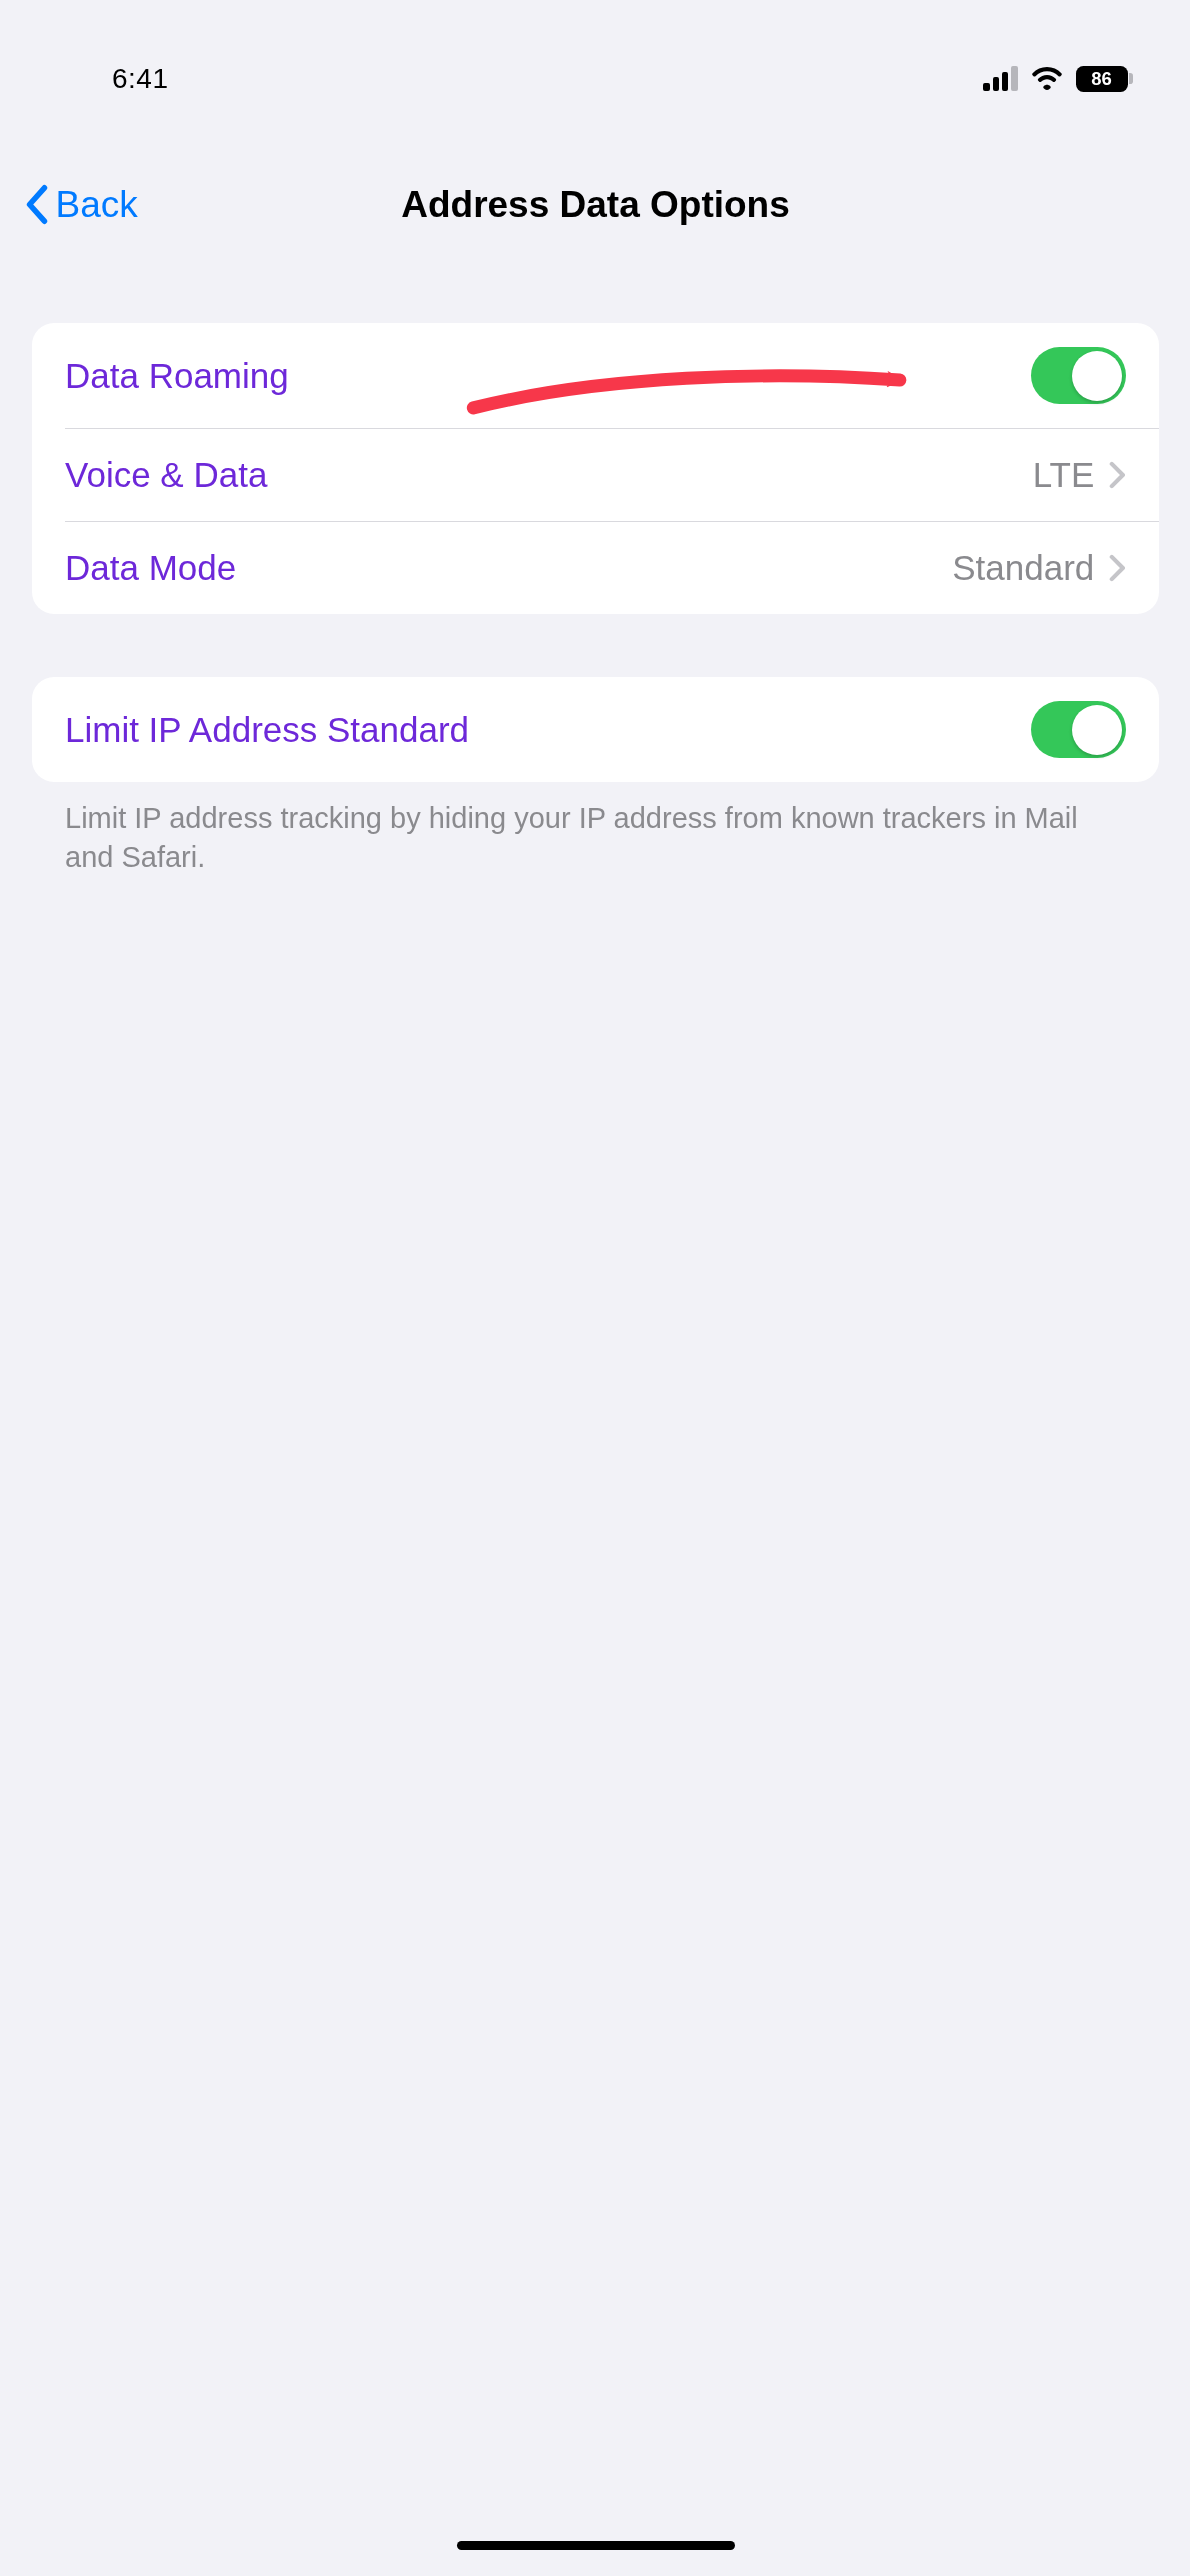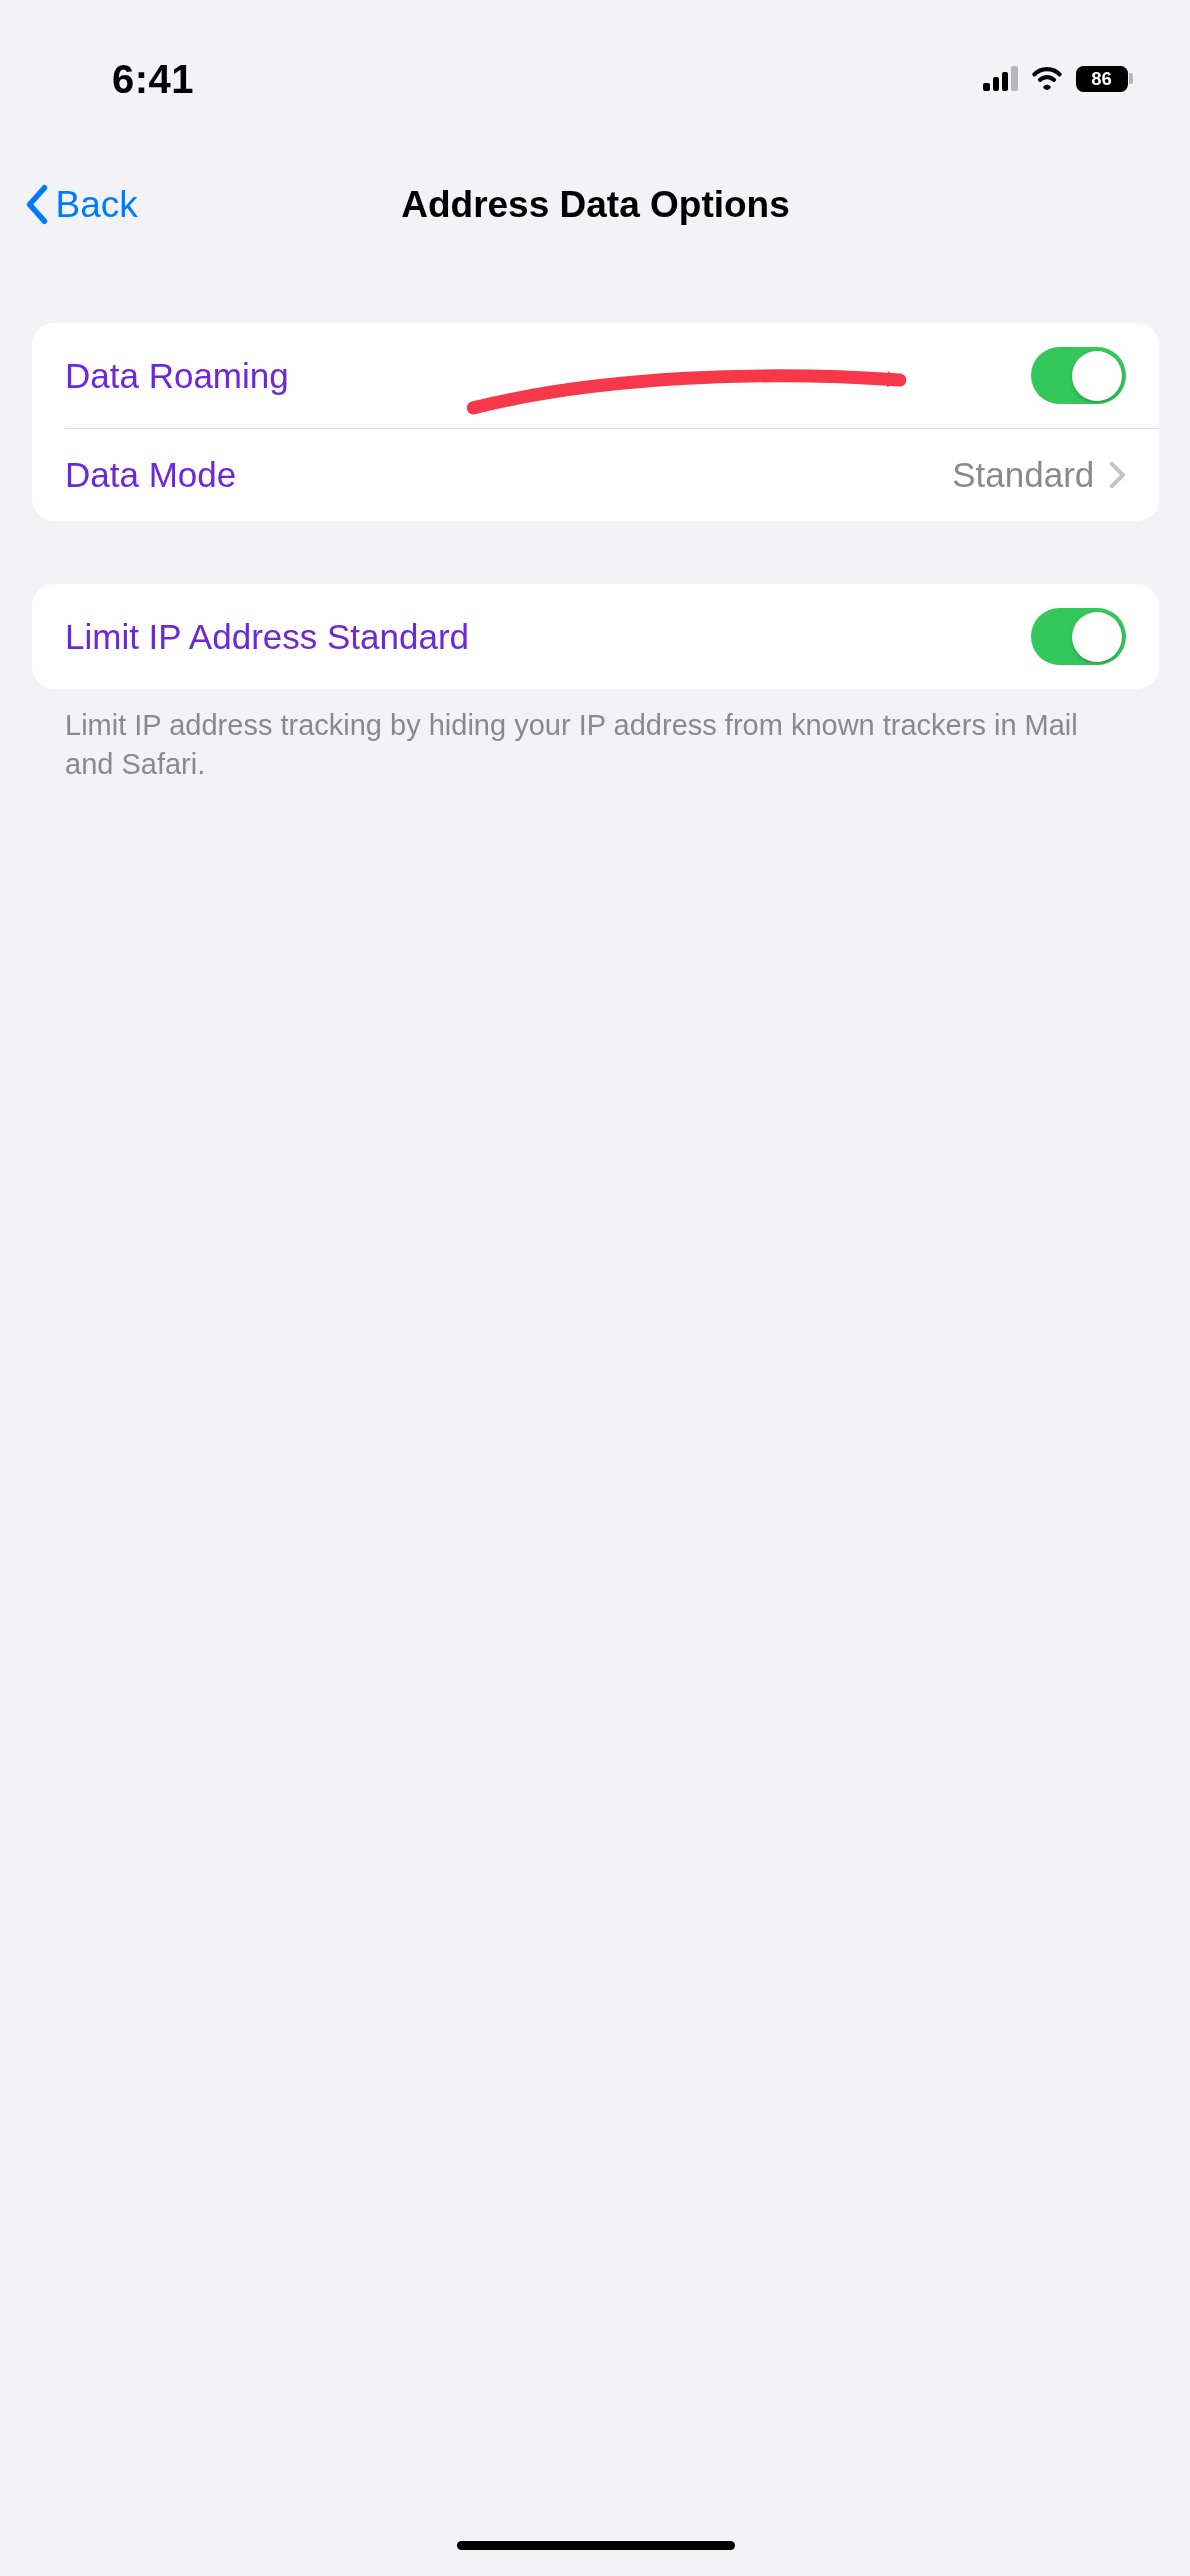--- a/index.html
+++ b/index.html
@@ -16,22 +16,22 @@
     .status-bar {
       position: absolute;
       top: 0; left: 0; right: 0;
       height: 121px;
       display: flex;
       align-items: center;
       justify-content: space-between;
       padding: 37px 56px 0 56px;
     }
     .status-time {
-      font-size: 40px;
-      font-weight: 700;
+      font-size: 28px;
+      font-weight: 400;
       letter-spacing: 0.5px;
       padding-left: 56px;
       text-align: center;
     }
     .status-right { display: flex; align-items: center; gap: 13px; padding-right: 7.4px; }
     .cell-bars { display: flex; align-items: flex-end; gap: 2.8px; height: 24px; }
     .cell-bars span { display: block; width: 6.5px; background: #000; border-radius: 1.9px; }
     .cell-bars span:nth-child(1){height:8.3px;}
     .cell-bars span:nth-child(2){height:14px;}
     .cell-bars span:nth-child(3){height:19.5px;}
@@ -174,20 +174,31 @@
 <div class="content">
 
   <div class="group">
     <div class="row">
       <span class="row-label">Data Roaming</span>
       <span class="toggle on">
           <span class="knob"></span>
         </span>
     </div>
     <div class="row">
+      <span class="row-label">Voice &amp; Data</span>
+      <span class="row-right">
+        <span class="row-value">LTE</span>
+        <span class="chevron-right">
+          <svg width="16.7" height="28" viewBox="0 0 18 30">
+              <path d="M3 3 L15 15 L3 27" stroke="#c5c5c9" stroke-width="4.5" fill="none" stroke-linecap="round" stroke-linejoin="round"></path>
+            </svg>
+        </span>
+      </span>
+    </div>
+    <div class="row">
       <span class="row-label">Data Mode</span>
       <span class="row-right">
         <span class="row-value">Standard</span>
         <span class="chevron-right">
           <svg width="16.7" height="28" viewBox="0 0 18 30">
               <path d="M3 3 L15 15 L3 27" stroke="#c5c5c9" stroke-width="4.5" fill="none" stroke-linecap="round" stroke-linejoin="round"></path>
             </svg>
         </span>
       </span>
     </div>

